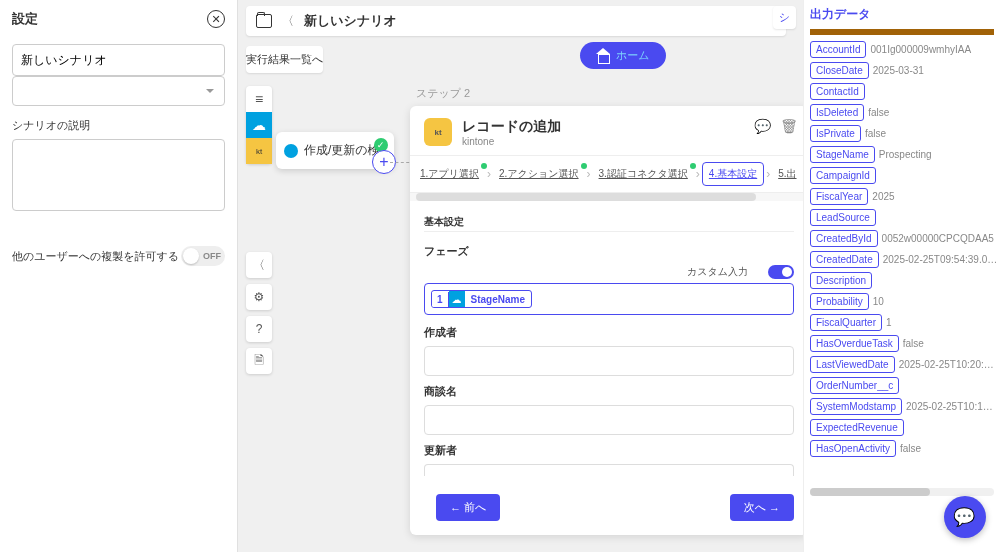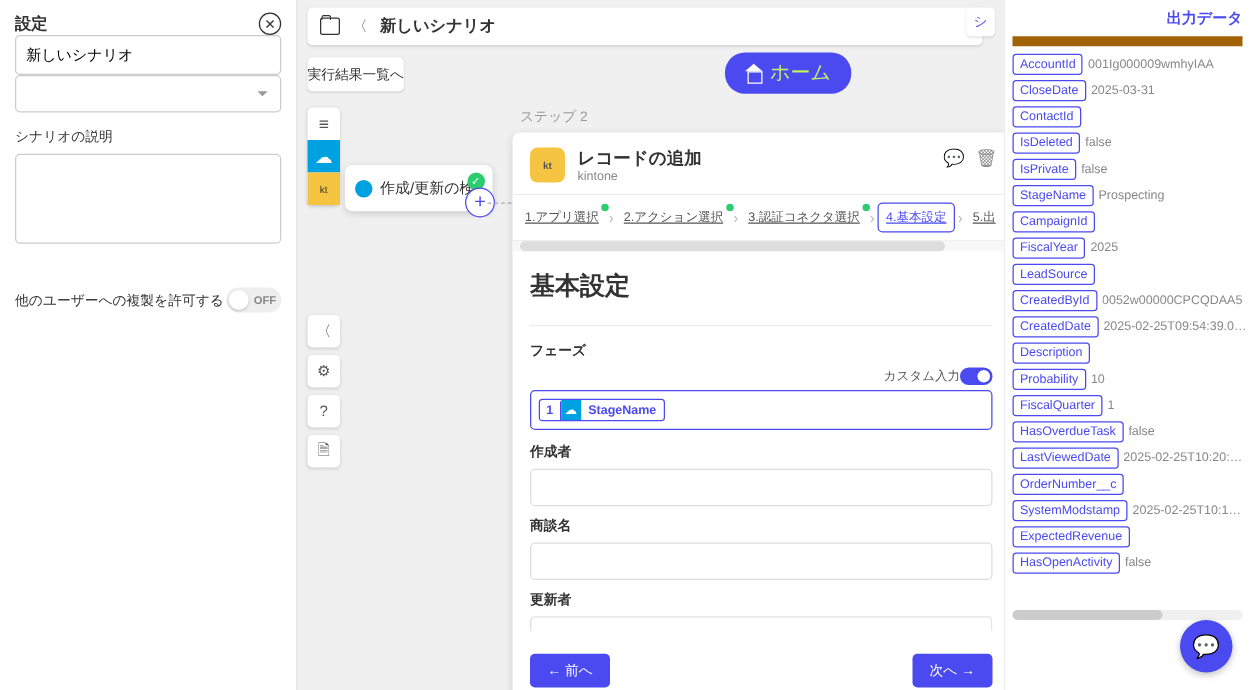--- a/index.html
+++ b/index.html
@@ -1,40 +1,40 @@
 <!DOCTYPE html>
 <html><head>
 <meta charset="utf-8">
 <style>
 * { box-sizing: border-box; margin: 0; padding: 0; }
 body { font-family: -apple-system, "Hiragino Sans", "Meiryo", sans-serif; font-size: 12px; color: #333; background: #f0f0f0; width: 1000px; height: 552px; overflow: hidden; position: relative; }
 
 
 .left-panel { position: absolute; left: 0; top: 0; width: 238px; height: 552px; background: #fff; border-right: 1px solid #e0e0e0; padding: 10px 12px; }
-.left-panel .hdr { display: flex; justify-content: space-between; align-items: center; }
+.left-panel .hdr { display: flex; justify-content: space-between; align-items: center; margin-bottom: 16px; }
 .left-panel .hdr .title { font-weight: bold; font-size: 13px; }
 .close-x { width: 18px; height: 18px; border: 1.5px solid #333; border-radius: 50%; display: flex; align-items: center; justify-content: center; font-size: 11px; cursor: pointer; }
 .field-label { font-size: 11px; color: #333; margin-bottom: 6px; margin-top: 12px; }
 .text-input { width: 100%; border: 1px solid #ccc; border-radius: 4px; padding: 8px; font-size: 12px; }
 .select { width: 100%; border: 1px solid #ccc; border-radius: 4px; padding: 6px 8px; height: 30px; position: relative; }
 .select::after { content: ""; position: absolute; right: 10px; top: 12px; border: 4px solid transparent; border-top-color: #999; }
 .textarea { width: 100%; height: 72px; border: 1px solid #ccc; border-radius: 4px; padding: 6px; resize: none; }
 .toggle-row { display: flex; align-items: center; justify-content: space-between; margin-top: 32px; font-size: 11px; }
 .toggle { width: 44px; height: 20px; background: #eee; border-radius: 10px; display: flex; align-items: center; justify-content: flex-end; padding: 0 4px; font-size: 9px; color: #888; font-weight: bold; position: relative; }
 .toggle::before { content: ""; width: 16px; height: 16px; background: #fff; border-radius: 50%; position: absolute; left: 2px; top: 2px; box-shadow: 0 1px 2px rgba(0,0,0,0.2); }
 
 
 .top-area { position: absolute; left: 238px; top: 0; right: 0; height: 68px; }
 .title-bar { position: absolute; left: 8px; top: 6px; width: 540px; height: 30px; background: #fff; border-radius: 4px; display: flex; align-items: center; padding: 0 10px; gap: 10px; box-shadow: 0 1px 2px rgba(0,0,0,0.1); }
 .folder-icon { width: 16px; height: 14px; border: 1.5px solid #333; border-radius: 2px; position: relative; }
 .folder-icon::before { content: ""; position: absolute; top: -3px; left: 0; width: 6px; height: 3px; border: 1.5px solid #333; border-bottom: none; border-radius: 2px 2px 0 0; }
 .back-caret { font-size: 12px; color: #666; }
 .title-text { font-weight: bold; font-size: 13px; }
 .sub-link { background: #fff; border-radius: 4px; padding: 6px 0; font-size: 11px; color: #333; box-shadow: 0 1px 2px rgba(0,0,0,0.1); }
-.home-btn { position: absolute; left: 342px; top: 42px; background: #4a4af0; color: #bef264; border-radius: 16px; padding: 6px 16px; font-size: 16px; display: flex; align-items: center; gap: 6px; }
+.home-btn { position: absolute; left: 342px; top: 42px; background: #4a4af0; color: #7dd3fc; border-radius: 16px; padding: 6px 16px; font-size: 11px; display: flex; align-items: center; gap: 6px; }
 .home-icon { width: 14px; height: 12px; position: relative; }
 .home-icon::before { content: ""; position: absolute; top: 4px; left: 2px; width: 10px; height: 8px; border: 1.5px solid #fff; }
 .home-icon::after { content: ""; position: absolute; top: -2px; left: 0; border: 7px solid transparent; border-bottom: 6px solid #fff; border-top: none; }
 
 
 .icon-rail { position: absolute; left: 246px; top: 86px; width: 26px; background: #fff; border-radius: 4px; display: flex; flex-direction: column; align-items: center; box-shadow: 0 1px 3px rgba(0,0,0,0.15); }
 .rail-item { width: 26px; height: 26px; display: flex; align-items: center; justify-content: center; font-size: 14px; color: #555; }
 .rail-sf { background: #00a1e0; color: #fff; }
 .rail-kt { background: #f5c542; color: #333; font-size: 8px; }
 .rail1 { top: 86px; }
@@ -59,38 +59,38 @@
 .card-sub { font-size: 10px; color: #888; }
 .card-icons { position: absolute; right: 10px; top: 12px; display: flex; gap: 8px; color: #888; font-size: 14px; }
 .card-tabs { display: flex; align-items: center; border-top: 1px solid #eee; border-bottom: 1px solid #eee; padding: 6px 4px; gap: 2px; font-size: 10px; overflow: hidden; }
 .card-tabs .tab { padding: 4px 6px; color: #555; position: relative; white-space: nowrap; text-decoration: underline; }
 .card-tabs .tab.active { border: 1px solid #4a4af0; border-radius: 4px; color: #4a4af0; }
 .card-tabs .tab .dot { position: absolute; top: 0; right: -2px; width: 6px; height: 6px; background: #2ecc71; border-radius: 50%; }
 .card-tabs .sep { color: #bbb; font-size: 12px; }
 .scroll-track { height: 8px; background: #f7f7f7; position: relative; }
 .scroll-track .thumb { position: absolute; left: 6px; top: 0; width: 340px; height: 8px; background: #ddd; border-radius: 4px; }
 .card-body { padding: 14px 14px 10px; }
-.sect-title { font-weight: bold; font-size: 20px; margin-bottom: 18px; }
+.sect-title { font-weight: bold; font-size: 10px; margin-bottom: 2px; }
 .divider { border-top: 1px solid #eee; margin-bottom: 12px; }
 .f-label { font-size: 11px; font-weight: bold; margin-bottom: 6px; }
-.custom-row { display: flex; justify-content: flex-end; align-items: center; font-size: 10px; color: #555; margin-bottom: 4px; gap: 0; }
+.custom-row { display: flex; justify-content: flex-end; align-items: center; font-size: 10px; color: #555; margin-bottom: 4px; gap: 20px; }
 .sw { width: 26px; height: 14px; background: #4a4af0; border-radius: 8px; position: relative; }
 .sw::after { content: ""; position: absolute; right: 2px; top: 2px; width: 10px; height: 10px; background: #fff; border-radius: 50%; }
 .pill-input { border: 1.5px solid #4a4af0; border-radius: 4px; padding: 6px; min-height: 32px; display: flex; align-items: center; margin-bottom: 10px; }
 .pill { display: inline-flex; align-items: center; border: 1px solid #4a4af0; border-radius: 3px; overflow: hidden; font-size: 10px; }
 .pill .n { background: #fff; color: #4a4af0; padding: 2px 5px; border-right: 1px solid #4a4af0; font-weight: bold; }
 .pill .ic { background: #00a1e0; color: #fff; width: 16px; height: 16px; display: flex; align-items: center; justify-content: center; }
 .pill .t { color: #4a4af0; padding: 2px 6px; font-weight: bold; }
 .plain-input { border: 1px solid #ddd; border-radius: 4px; height: 30px; margin-bottom: 8px; }
 .card-footer { display: flex; justify-content: space-between; padding: 0 14px 14px; }
-.nav-btn { background: #4a4af0; color: #fff; border-radius: 4px; padding: 6px 14px; font-size: 11px; }
+.nav-btn { background: #4a4af0; color: #fff; border-radius: 4px; padding: 6px 14px; font-size: 11px; margin-left: 12px; }
 
 
 .right-panel { position: absolute; right: 0; top: 0; width: 197px; height: 552px; background: #fff; border-left: 1px solid #eee; }
-.right-title { text-align: right; color: #4a4af0; font-weight: bold; font-size: 12px; padding: 6px 0; border-bottom: 8px solid #a16207; margin: 0 6px; }
+.right-title { text-align: left; color: #4a4af0; font-weight: bold; font-size: 12px; padding: 6px 0; border-bottom: 6px solid #a16207; margin: 0 6px; }
 .right-list { overflow-y: auto; height: 510px; padding: 4px 2px 4px 6px; }
 .data-row { display: flex; align-items: center; gap: 4px; padding: 2px 0; font-size: 10px; }
 .key-chip { border: 1px solid #4a4af0; color: #4a4af0; border-radius: 3px; padding: 2px 5px; font-size: 10px; background: #fff; white-space: nowrap; }
 .val-text { color: #888; white-space: nowrap; overflow: hidden; text-overflow: ellipsis; flex: 1; }
 .right-hscroll { position: absolute; bottom: 56px; left: 6px; right: 6px; height: 8px; background: #f0f0f0; border-radius: 4px; }
 .right-hscroll .th { position: absolute; left: 0; width: 120px; height: 8px; background: #ccc; border-radius: 4px; }
 
 .chat-fab { position: absolute; right: 14px; bottom: 14px; width: 42px; height: 42px; background: #4a4af0; border-radius: 50%; display: flex; align-items: center; justify-content: center; color: #fff; font-size: 18px; box-shadow: 0 2px 6px rgba(0,0,0,0.25); }
 
 .cut-btn { position: absolute; top: 6px; right: 204px; background: #fff; border-radius: 4px; padding: 4px 6px; color: #4a4af0; font-size: 11px; box-shadow: 0 1px 2px rgba(0,0,0,0.1); }

